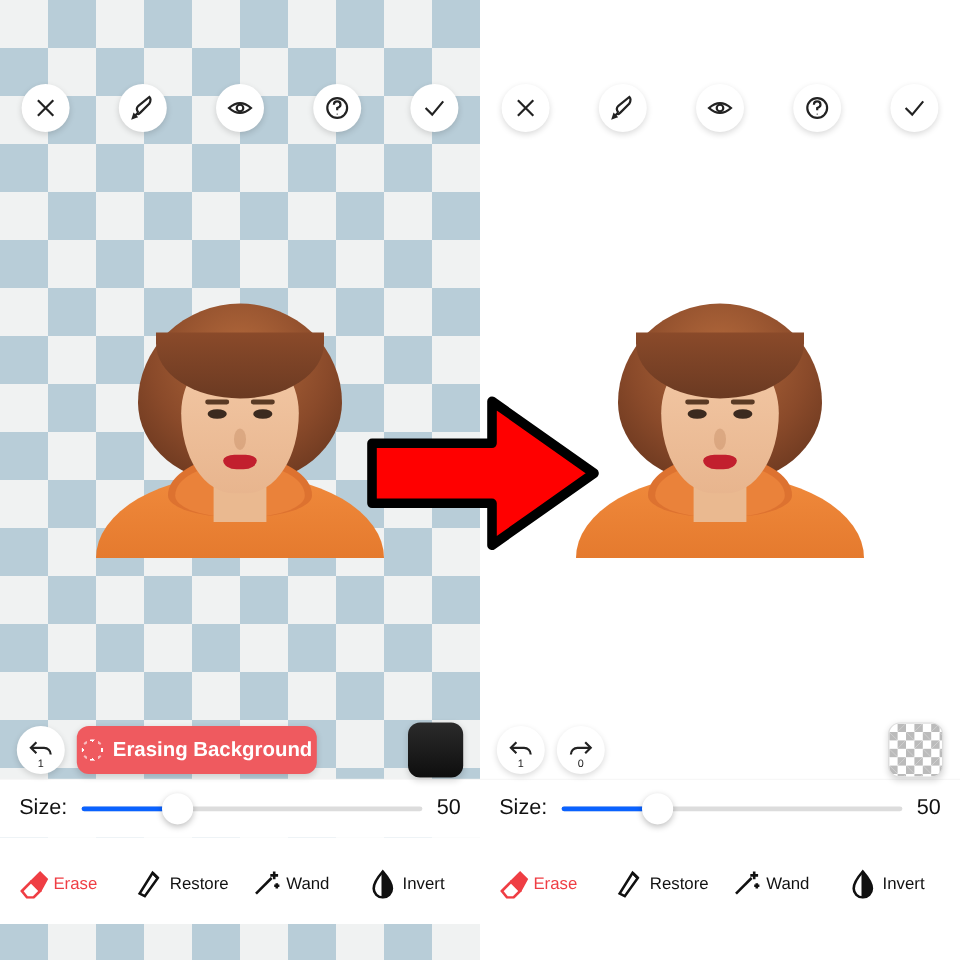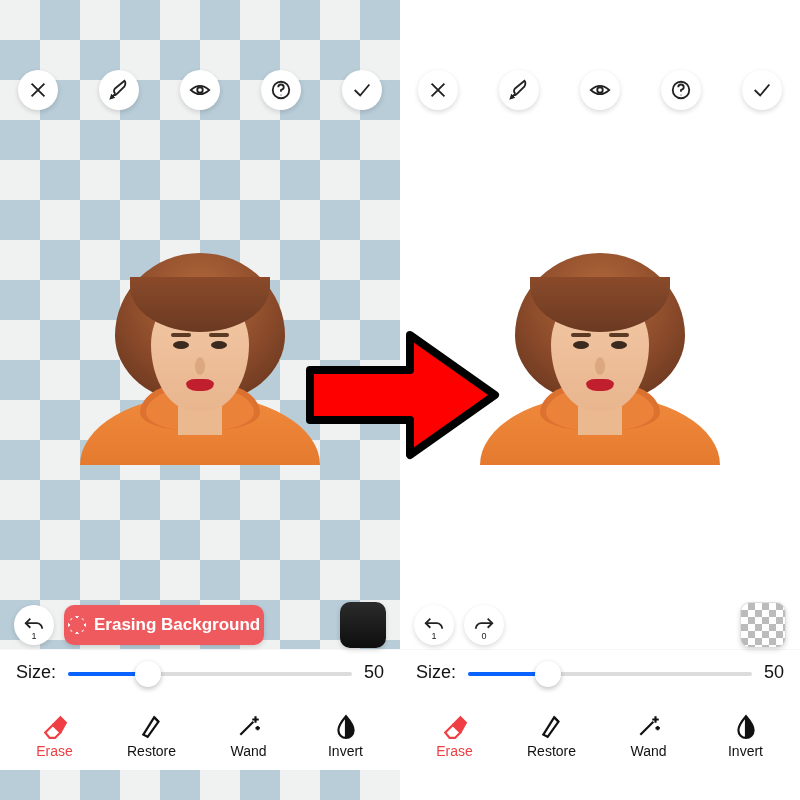--- a/index.html
+++ b/index.html
@@ -242,21 +242,21 @@
     bottom: 30px;
     left: 0; right: 0;
     height: 72px;
     background: #fff;
     display: flex;
     justify-content: space-around;
     align-items: center;
     padding: 4px 6px 0;
   }
   .tab {
-    display: flex; flex-direction: column; align-items: center;
+    display: flex; flex-direction: row; align-items: center;
     gap: 4px;
     font-size: 14px;
     color: #111;
     cursor: pointer;
     width: 80px;
   }
   .tab.active { color: #ef3e44; }
   .tab svg { width:26px; height:26px; stroke: currentColor; stroke-width:2; fill:none; }
 
   

